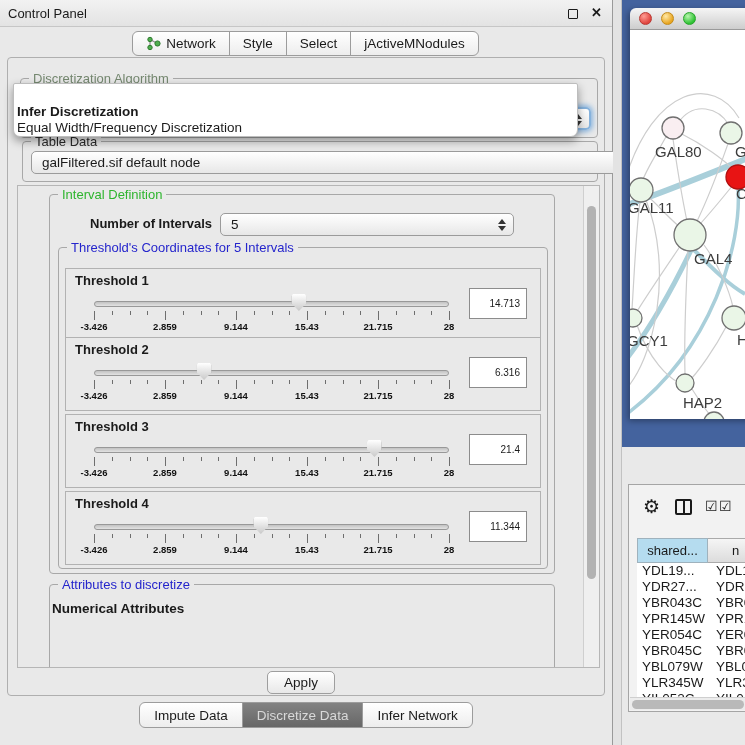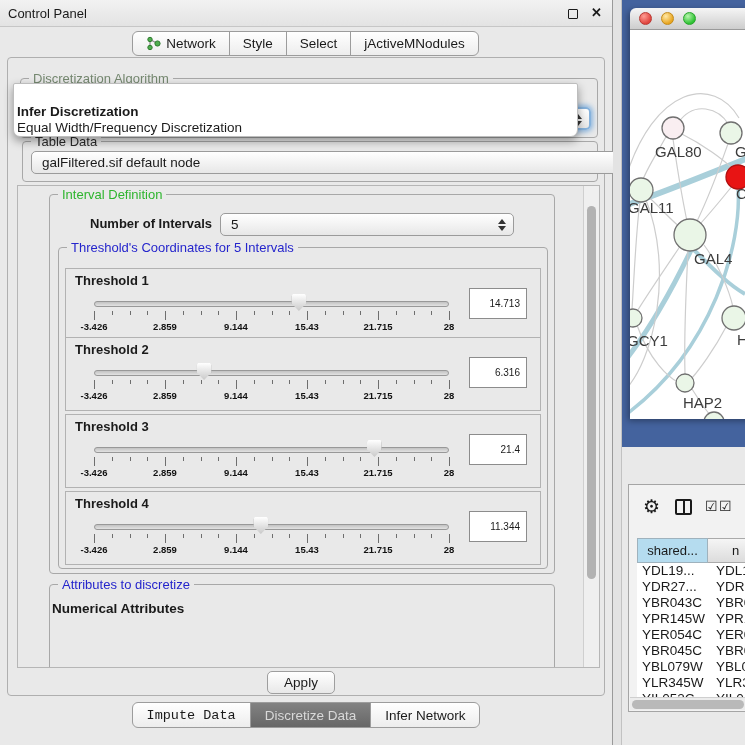--- a/index.html
+++ b/index.html
@@ -92,21 +92,21 @@
 
   .applybtn { position:absolute; left:259px; top:613px; width:68px; height:23px;
     border:1px solid #9e9e9e; border-radius:5px; background:linear-gradient(#ffffff,#e8e8e8);
     font-size:13.5px; text-align:center; line-height:21px; }
 
   .bottomtabs { position:absolute; left:0; top:702px; width:613px; height:27px;
     display:flex; justify-content:center; }
   .btab { height:26px; line-height:25px; padding:0 14px; font-size:13.5px;
     border:1px solid #9c9c9c; margin-left:-1px; background:linear-gradient(#ffffff,#ededed);
     white-space:nowrap; }
-  .btab:first-child { border-radius:6px 0 0 6px;font-family:Liberation Mono, monospace; }
+  .btab:first-child { border-radius:6px 0 0 6px; }
   .btab:last-child  { border-radius:0 6px 6px 0; }
   .btab.sel { background:linear-gradient(#828282,#676767); color:#d9d9d9; }
 
   
   .splitter { position:absolute; left:613px; top:0; width:9px; height:745px;
     background:#e3e3e3; border-right:1px solid #c2c2c2; }
 
   
   .rightside { position:absolute; left:622px; top:0; width:123px; height:745px; }
   .desktop { position:absolute; left:0; top:0; width:123px; height:447px; background:#44639e; }

